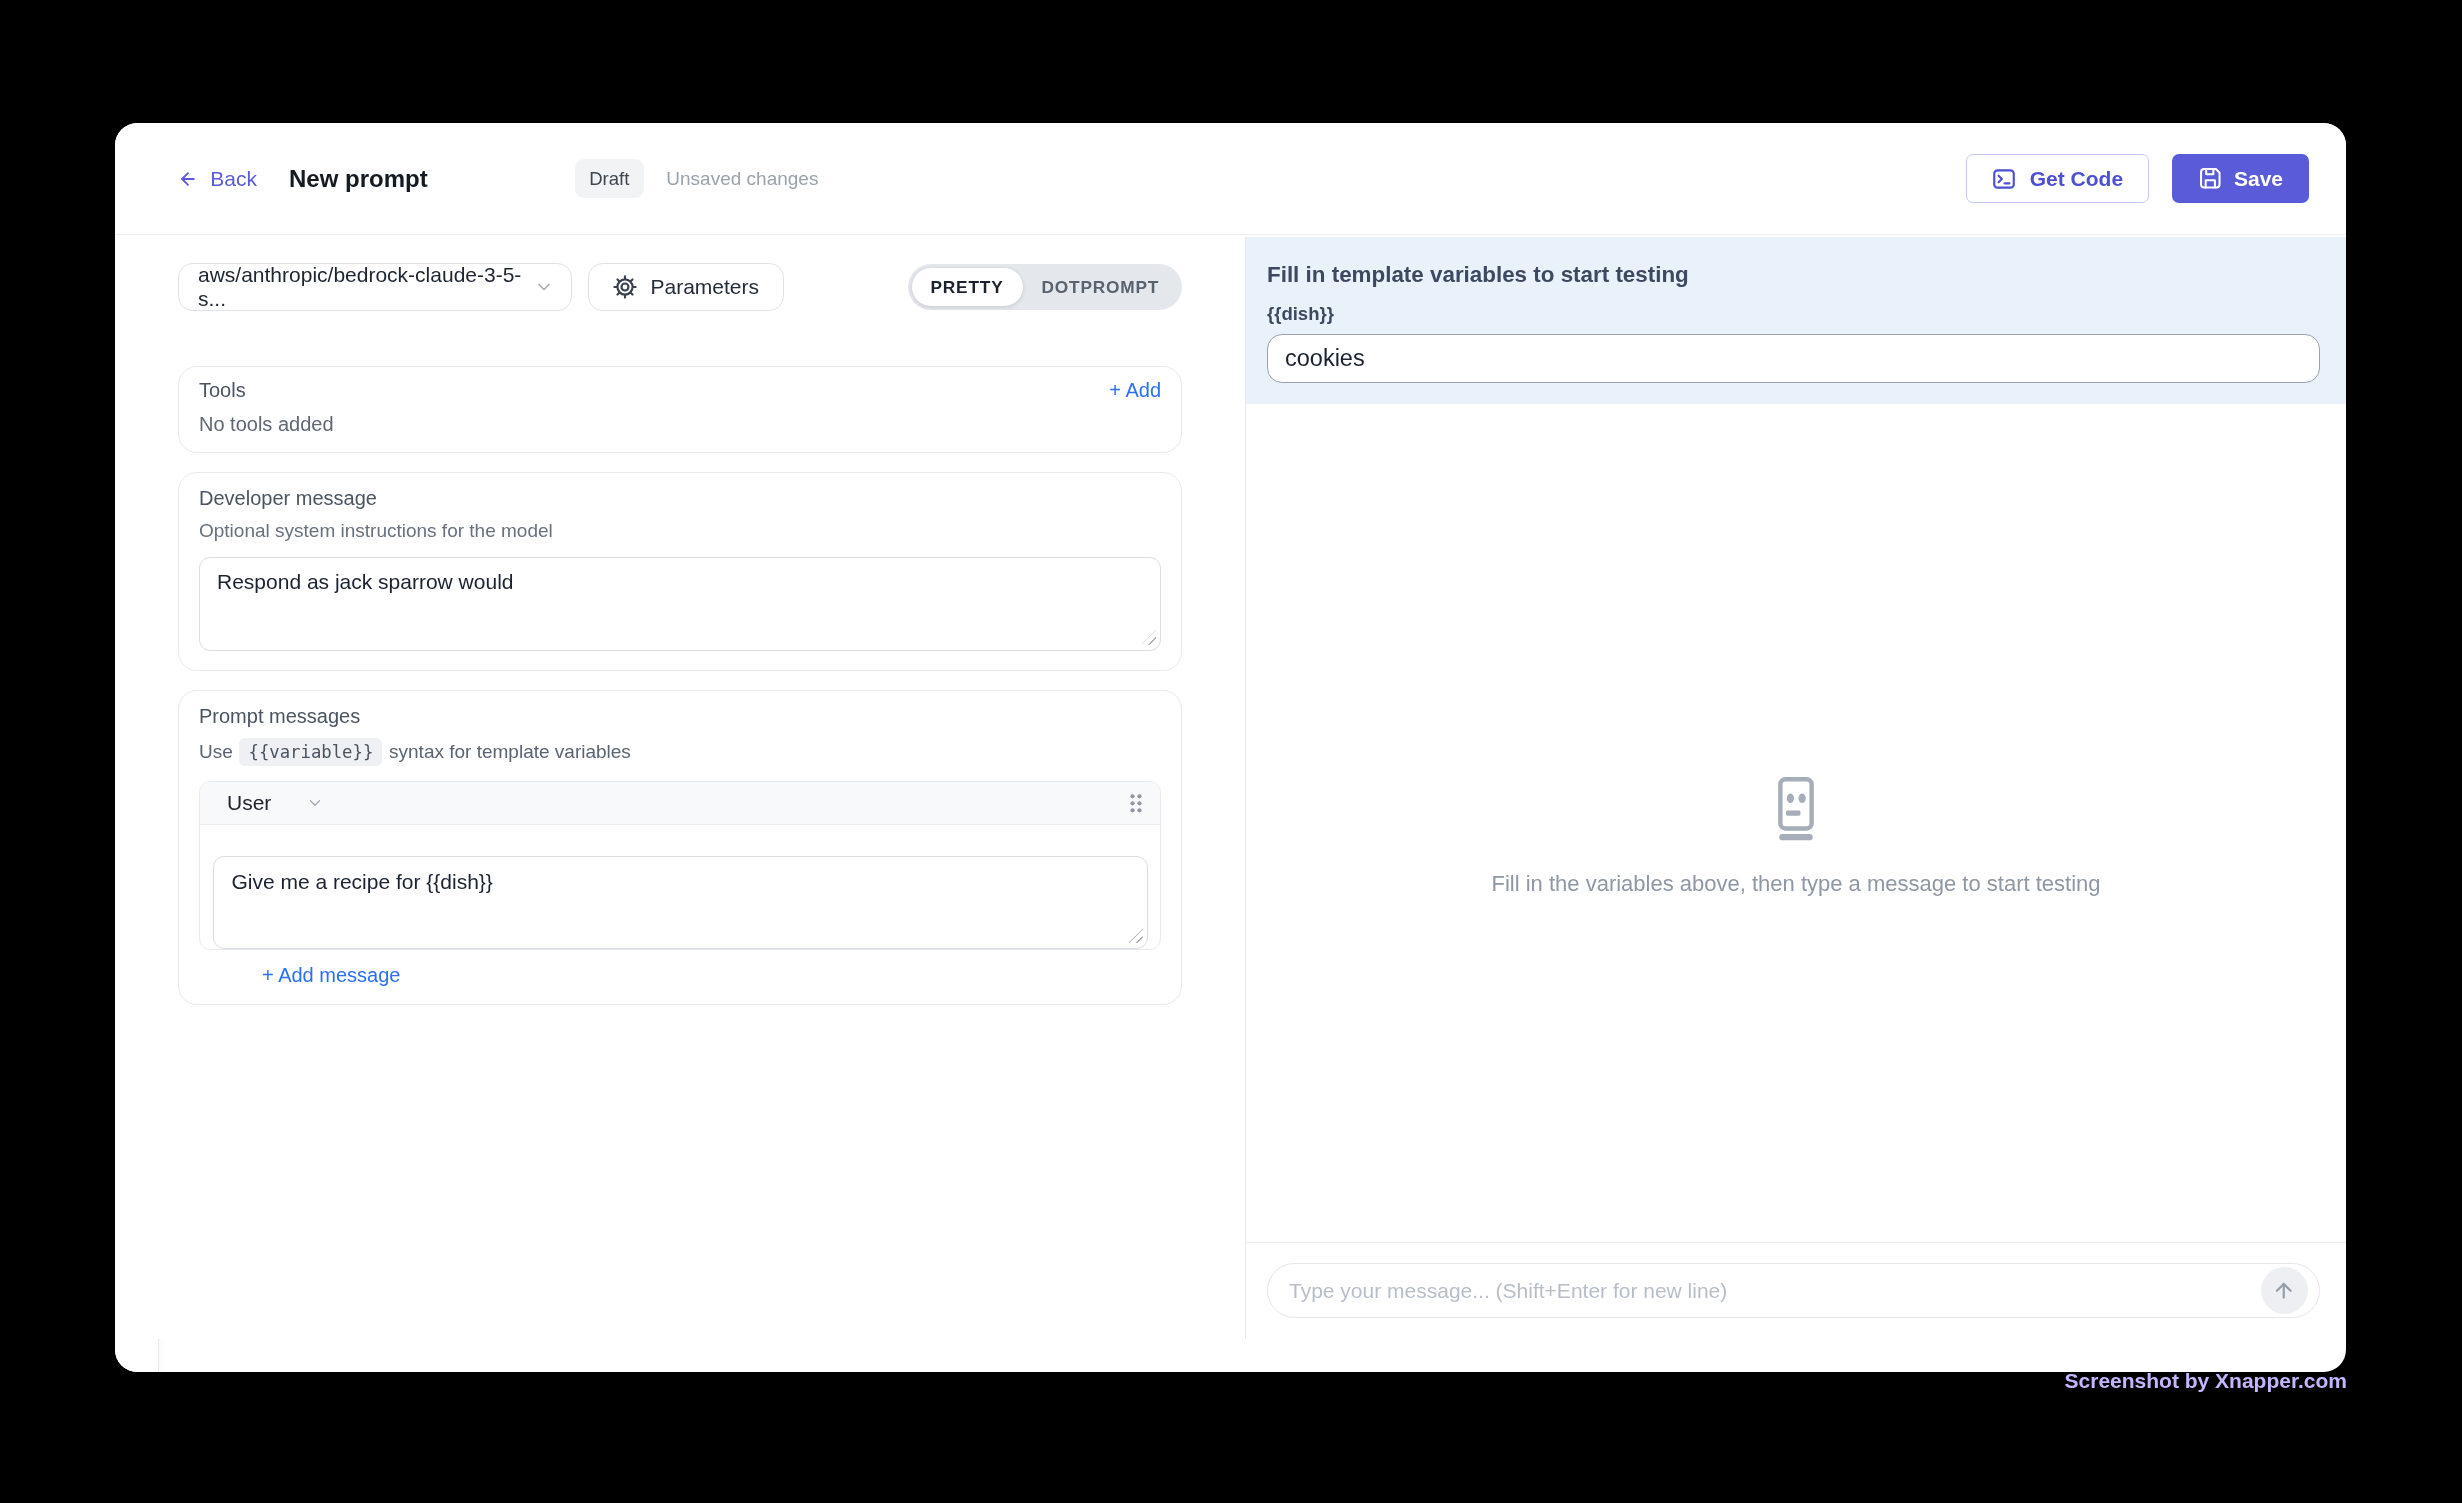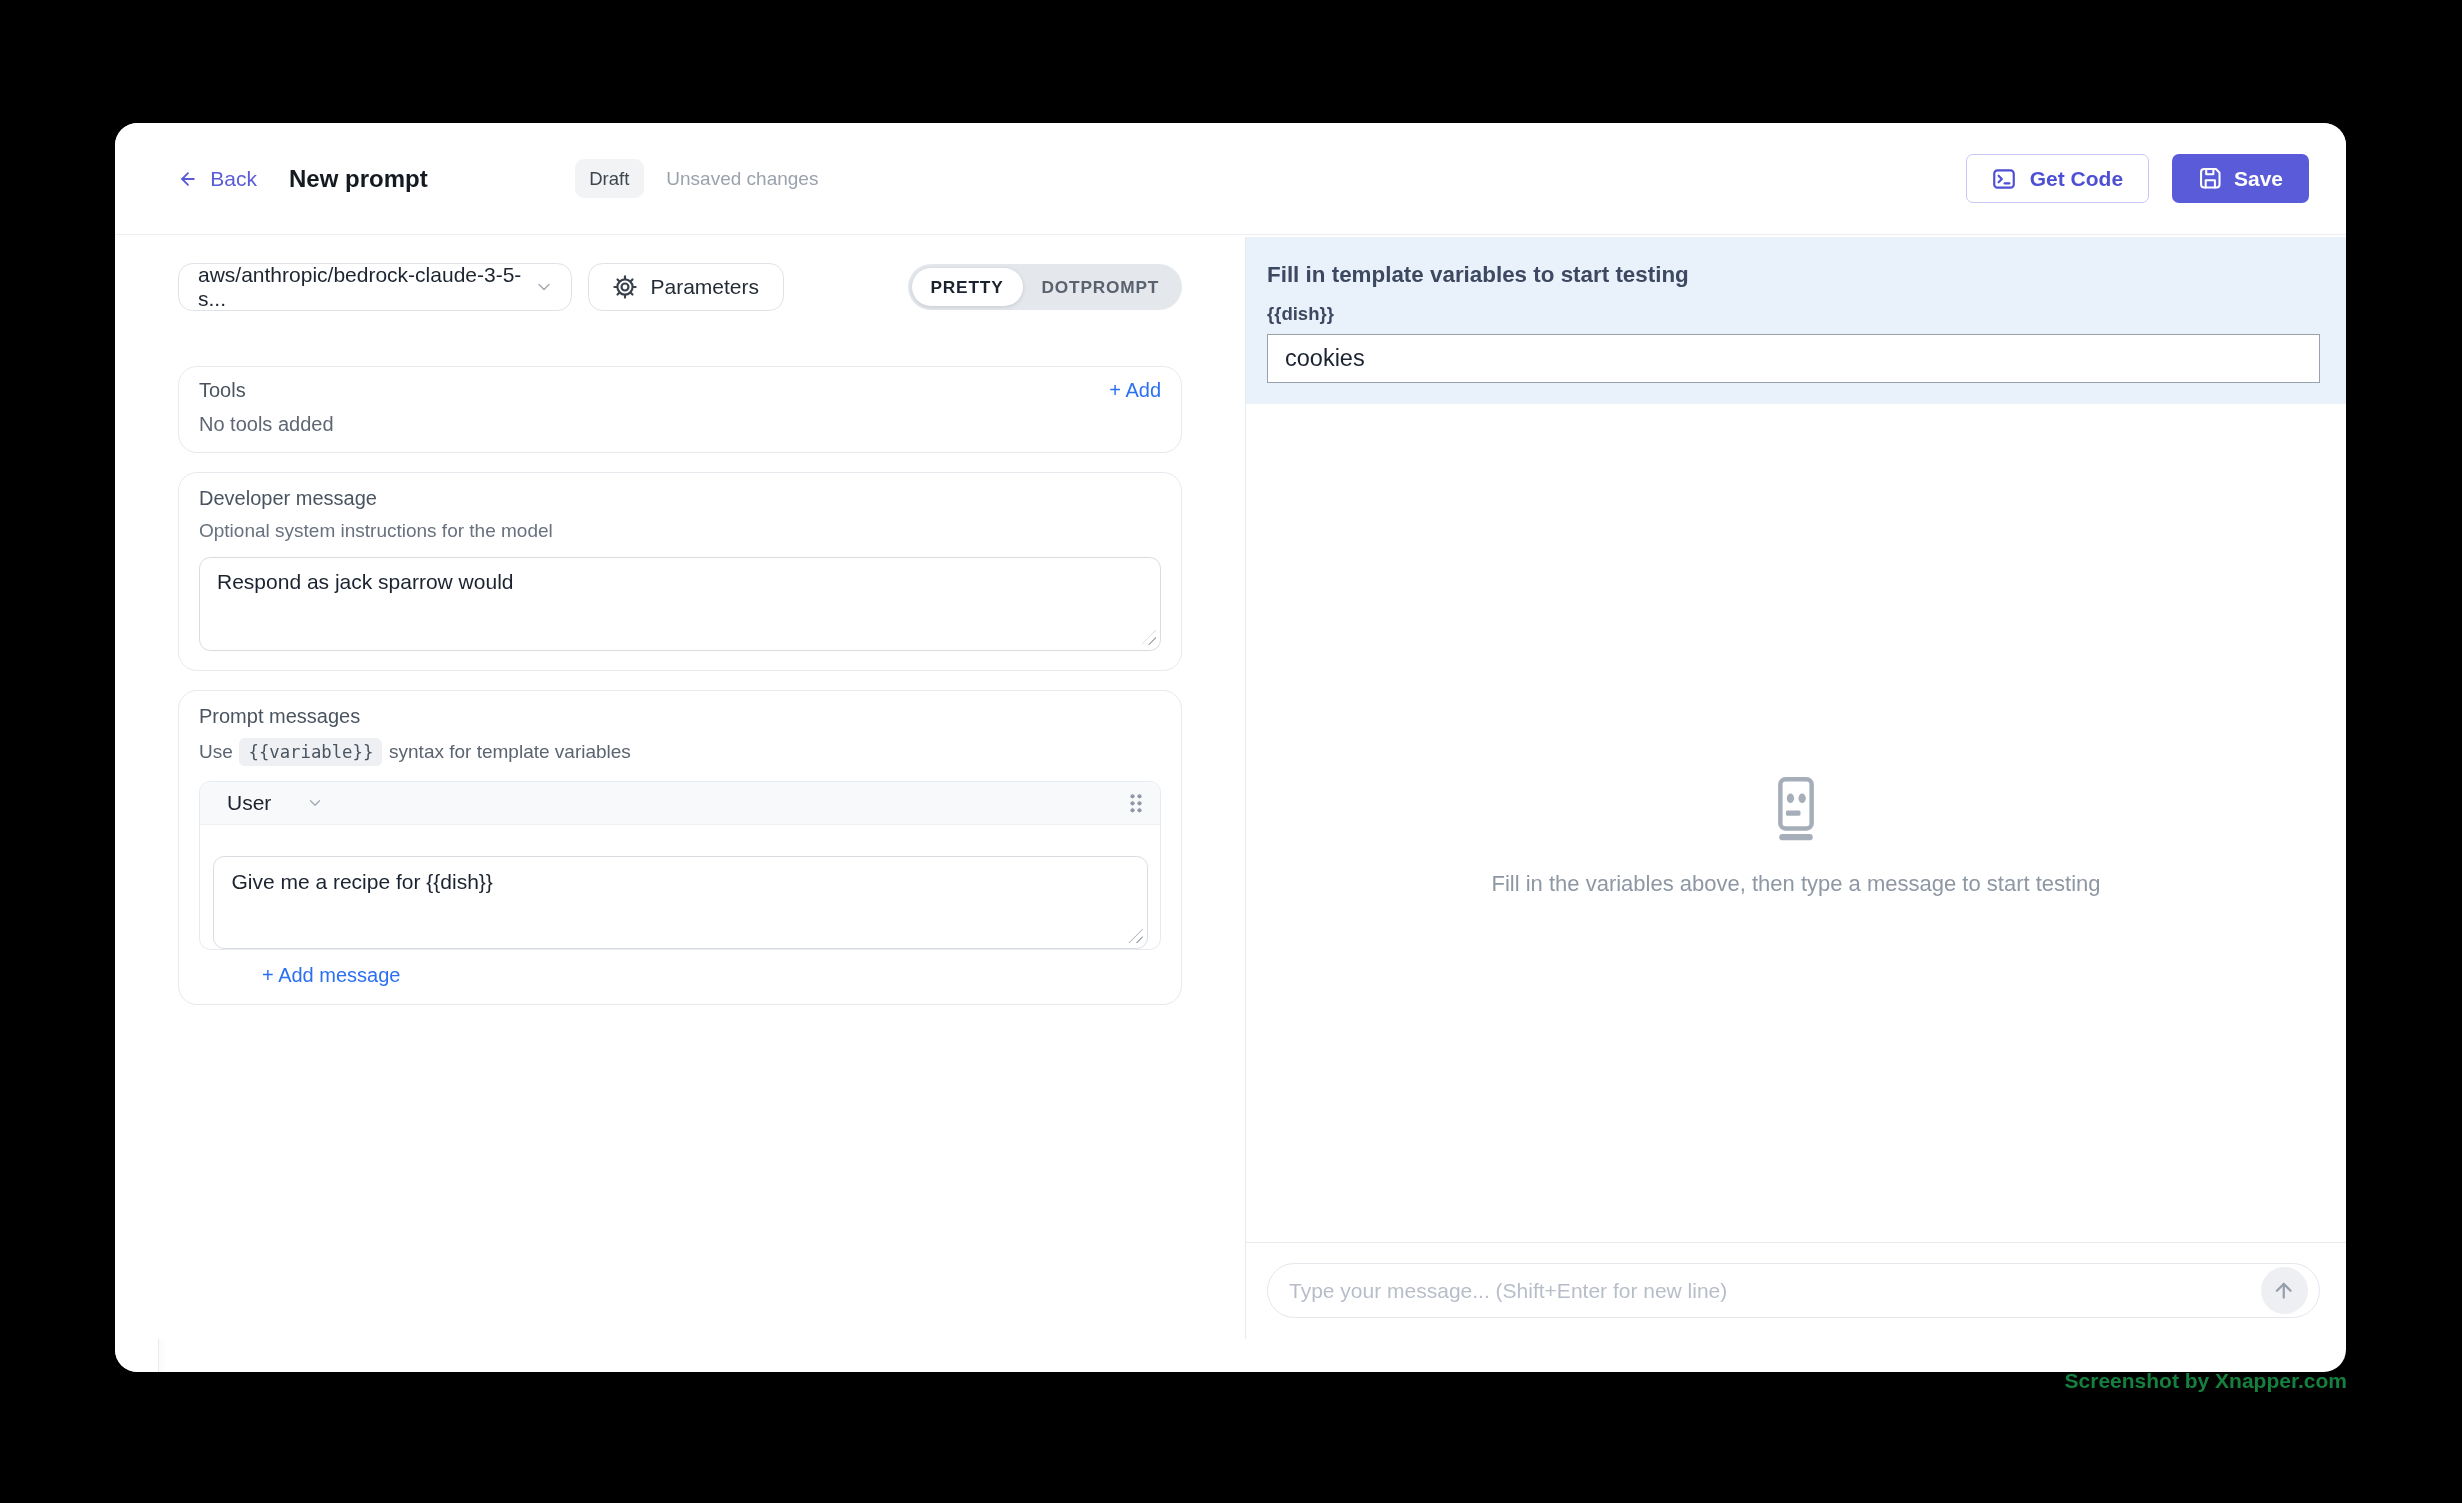--- a/index.html
+++ b/index.html
@@ -76,32 +76,32 @@
   .strip-pill{position:absolute;left:0;top:984px;width:22.4px;height:53px;background:#d9e9fb;border-radius:0 9px 9px 0;cursor:pointer;}
   .strip-box{position:absolute;left:0;top:1186px;width:44px;height:63px;background:#fff;border:1.1px solid #e9ebef;border-left:none;border-bottom:none;border-radius:0 15.7px 0 0;box-shadow:0 2.2px 10px rgba(0,0,0,.05);}
 
   .vdivider{position:absolute;left:1130px;top:114px;width:1.1px;height:1102px;background:var(--panel-border);}
 
   
   .right-panel{position:absolute;left:1131px;top:114px;width:1100px;height:1102px;background:#fff;}
   .banner{height:167px;background:var(--banner);padding:24.6px 26px 0 21px;}
   .b-title{font-size:22.4px;font-weight:700;color:#3d4961;}
   .b-var{margin-top:15.7px;font-size:18.5px;font-weight:700;color:#3d4961;}
-  .b-input{margin-top:9px;width:100%;height:49px;border:1.1px solid #99a1ac;border-radius:0;background:#fff;font-size:23.5px;color:#1c2330;padding:0 17px;outline:none;font-family:"Liberation Sans","DejaVu Sans",sans-serif;}
+  .b-input{margin-top:9px;width:100%;height:49px;border:1.1px solid #99a1ac;border-radius:15px;background:#fff;font-size:23.5px;color:#1c2330;padding:0 17px;outline:none;font-family:"Liberation Sans","DejaVu Sans",sans-serif;}
   .empty{position:absolute;top:539px;left:0;width:100%;text-align:center;}
   .empty svg{margin:0 auto;color:#a6aeb9;}
   .empty-text{margin-top:28px;font-size:22px;color:#8e97a4;}
   .chat-divider{position:absolute;left:0;right:0;top:1005px;height:1.1px;background:#e9ecef;}
   .chat-row{position:absolute;left:21px;right:26px;top:1026px;height:55px;}
   .chat-input{width:100%;height:100%;border:1.1px solid #e3e6eb;border-radius:27.4px;padding:0 78px 0 21px;font-size:21px;color:#1c2330;outline:none;font-family:"Liberation Sans","DejaVu Sans",sans-serif;}
   .chat-input::placeholder{color:#b8bec9;}
   .send-btn{position:absolute;right:12.3px;top:3.9px;width:47px;height:47px;border-radius:50%;background:#edeff2;border:none;display:flex;align-items:center;justify-content:center;color:#959da9;cursor:pointer;}
   .send-btn svg{width:23.5px;height:23.5px;}
 
-  .watermark{position:absolute;right:115px;top:1369px;color:#15803d;font-size:21px;font-weight:600;}
+  .watermark{position:absolute;right:115px;top:1369px;color:#c4b5fd;font-size:21px;font-weight:600;}
 </style>
 </head>
 <body>
 
 <div class="card">
 
   <div class="header">
     <div class="back">
       <span class="chev">
         <svg viewBox="0 0 24 24" fill="none" stroke="currentColor" stroke-width="2.2" stroke-linecap="round" stroke-linejoin="round">

